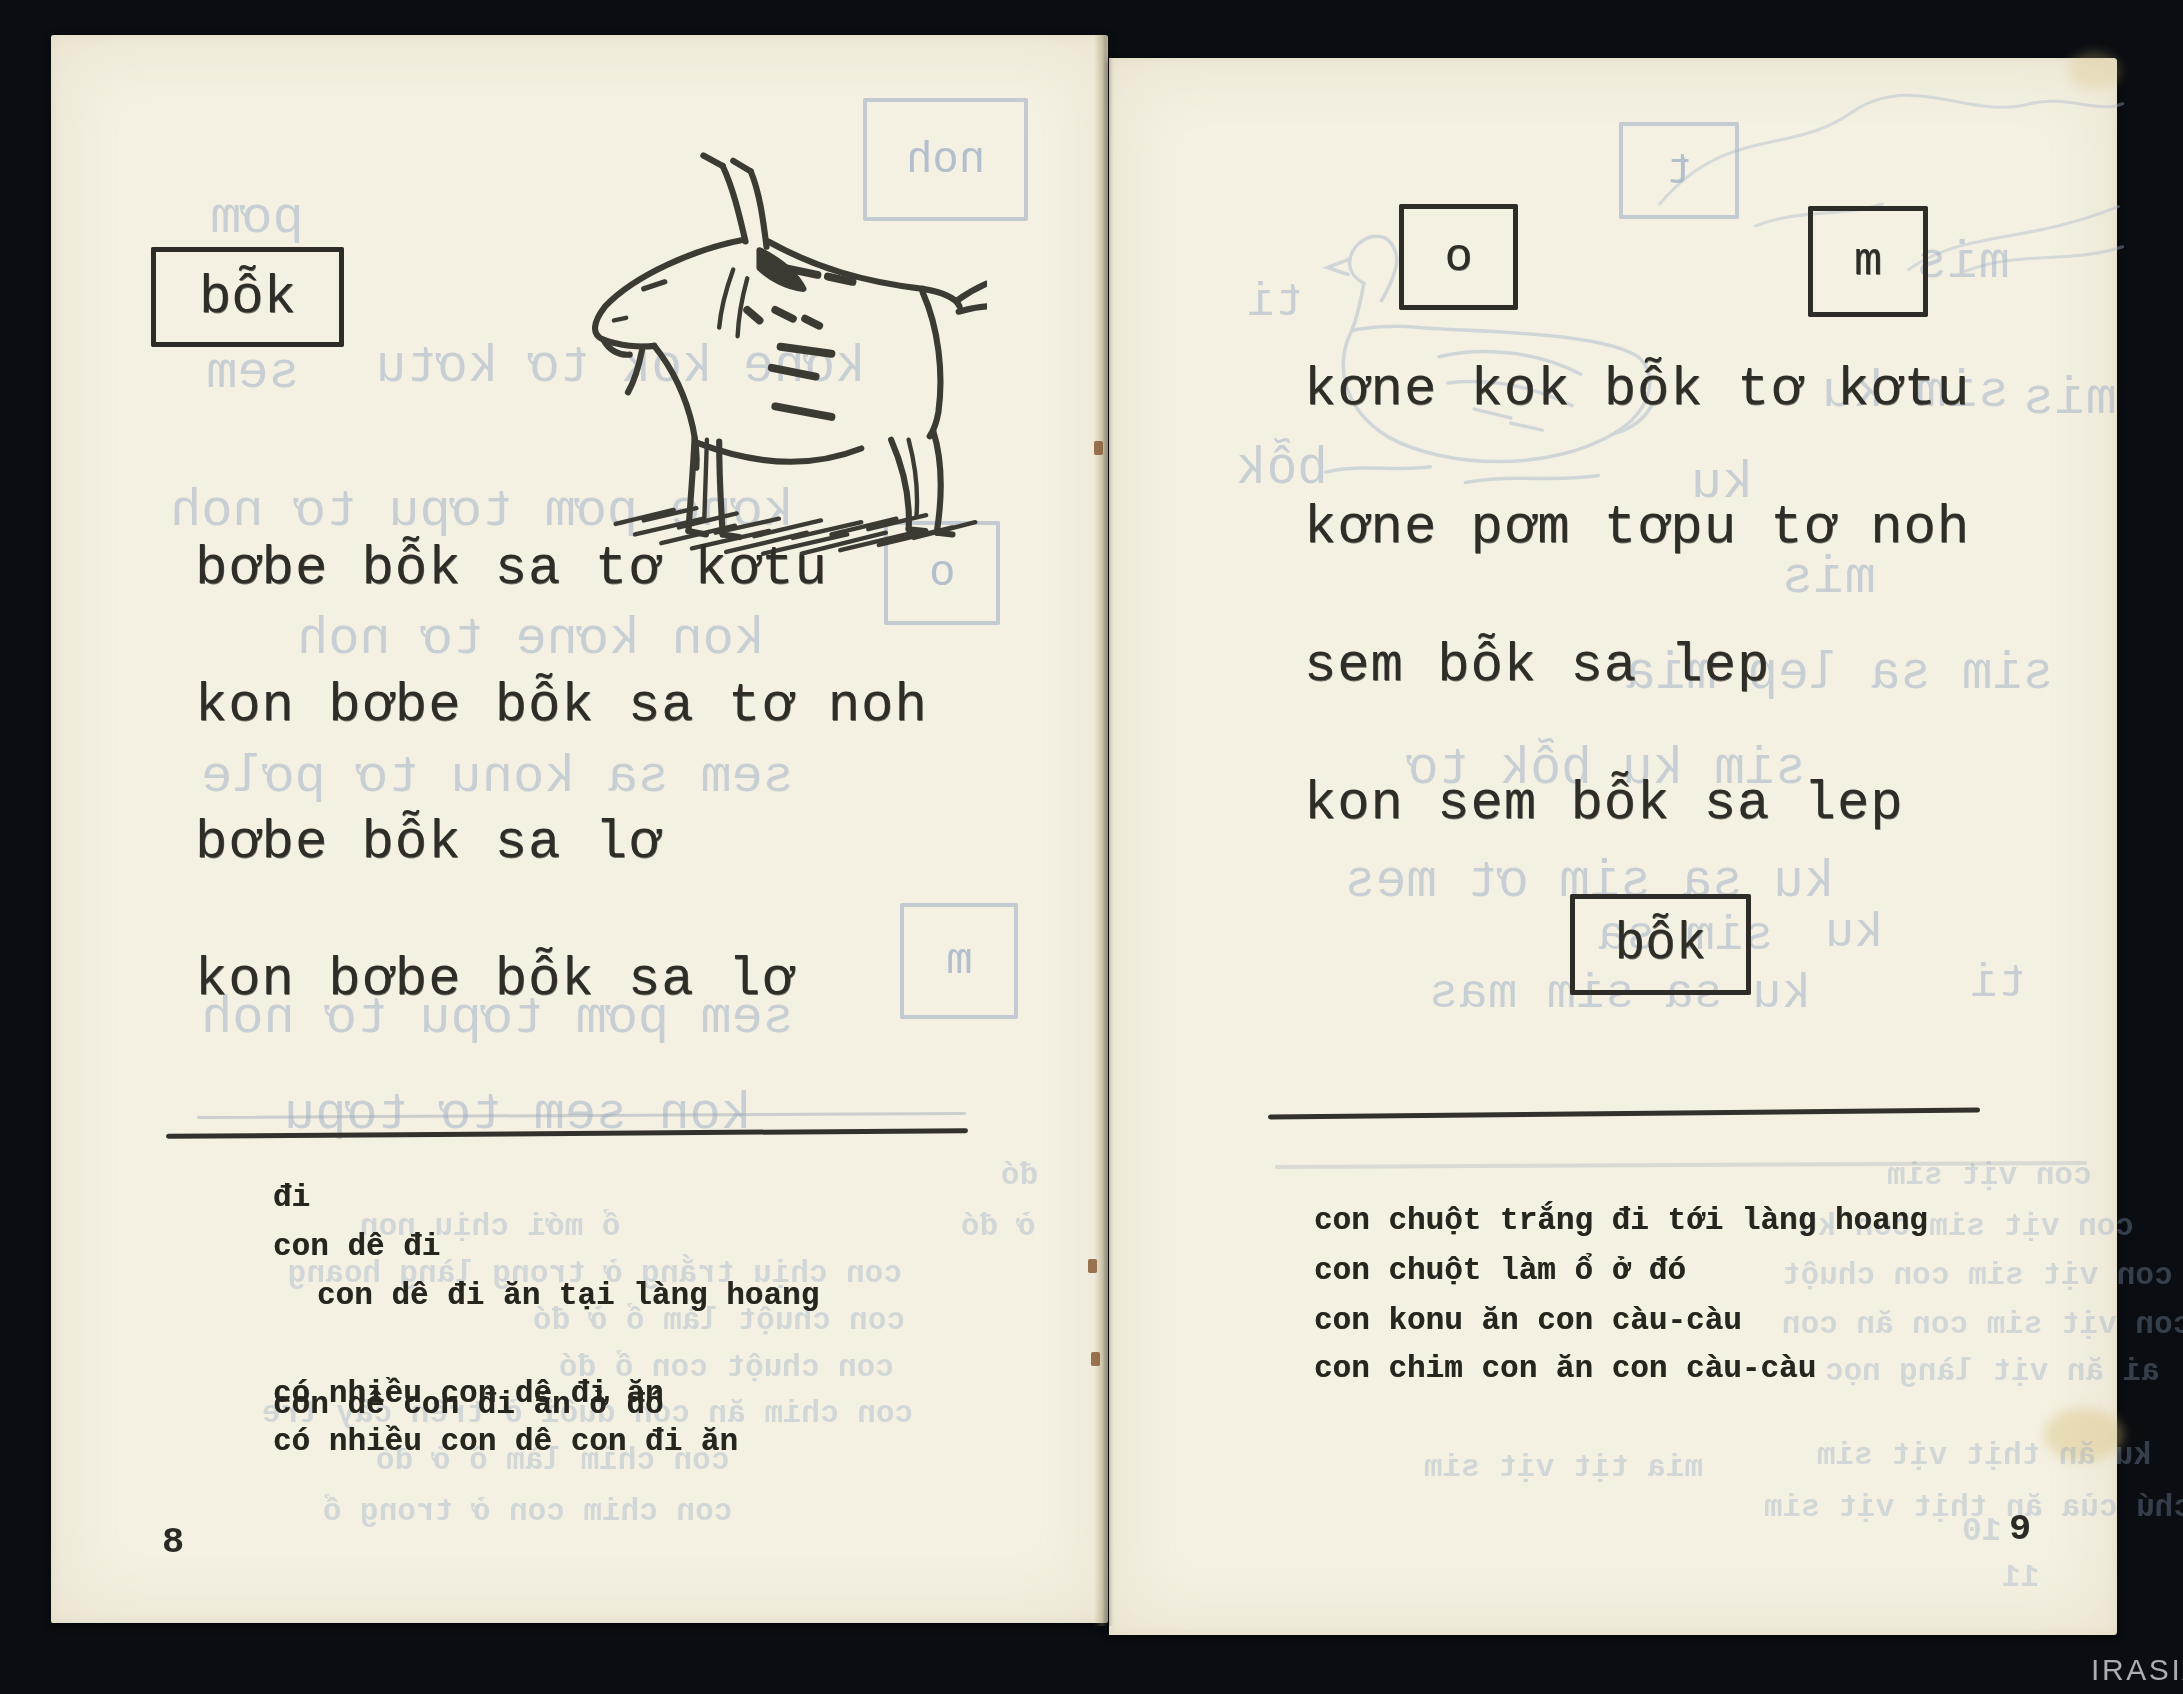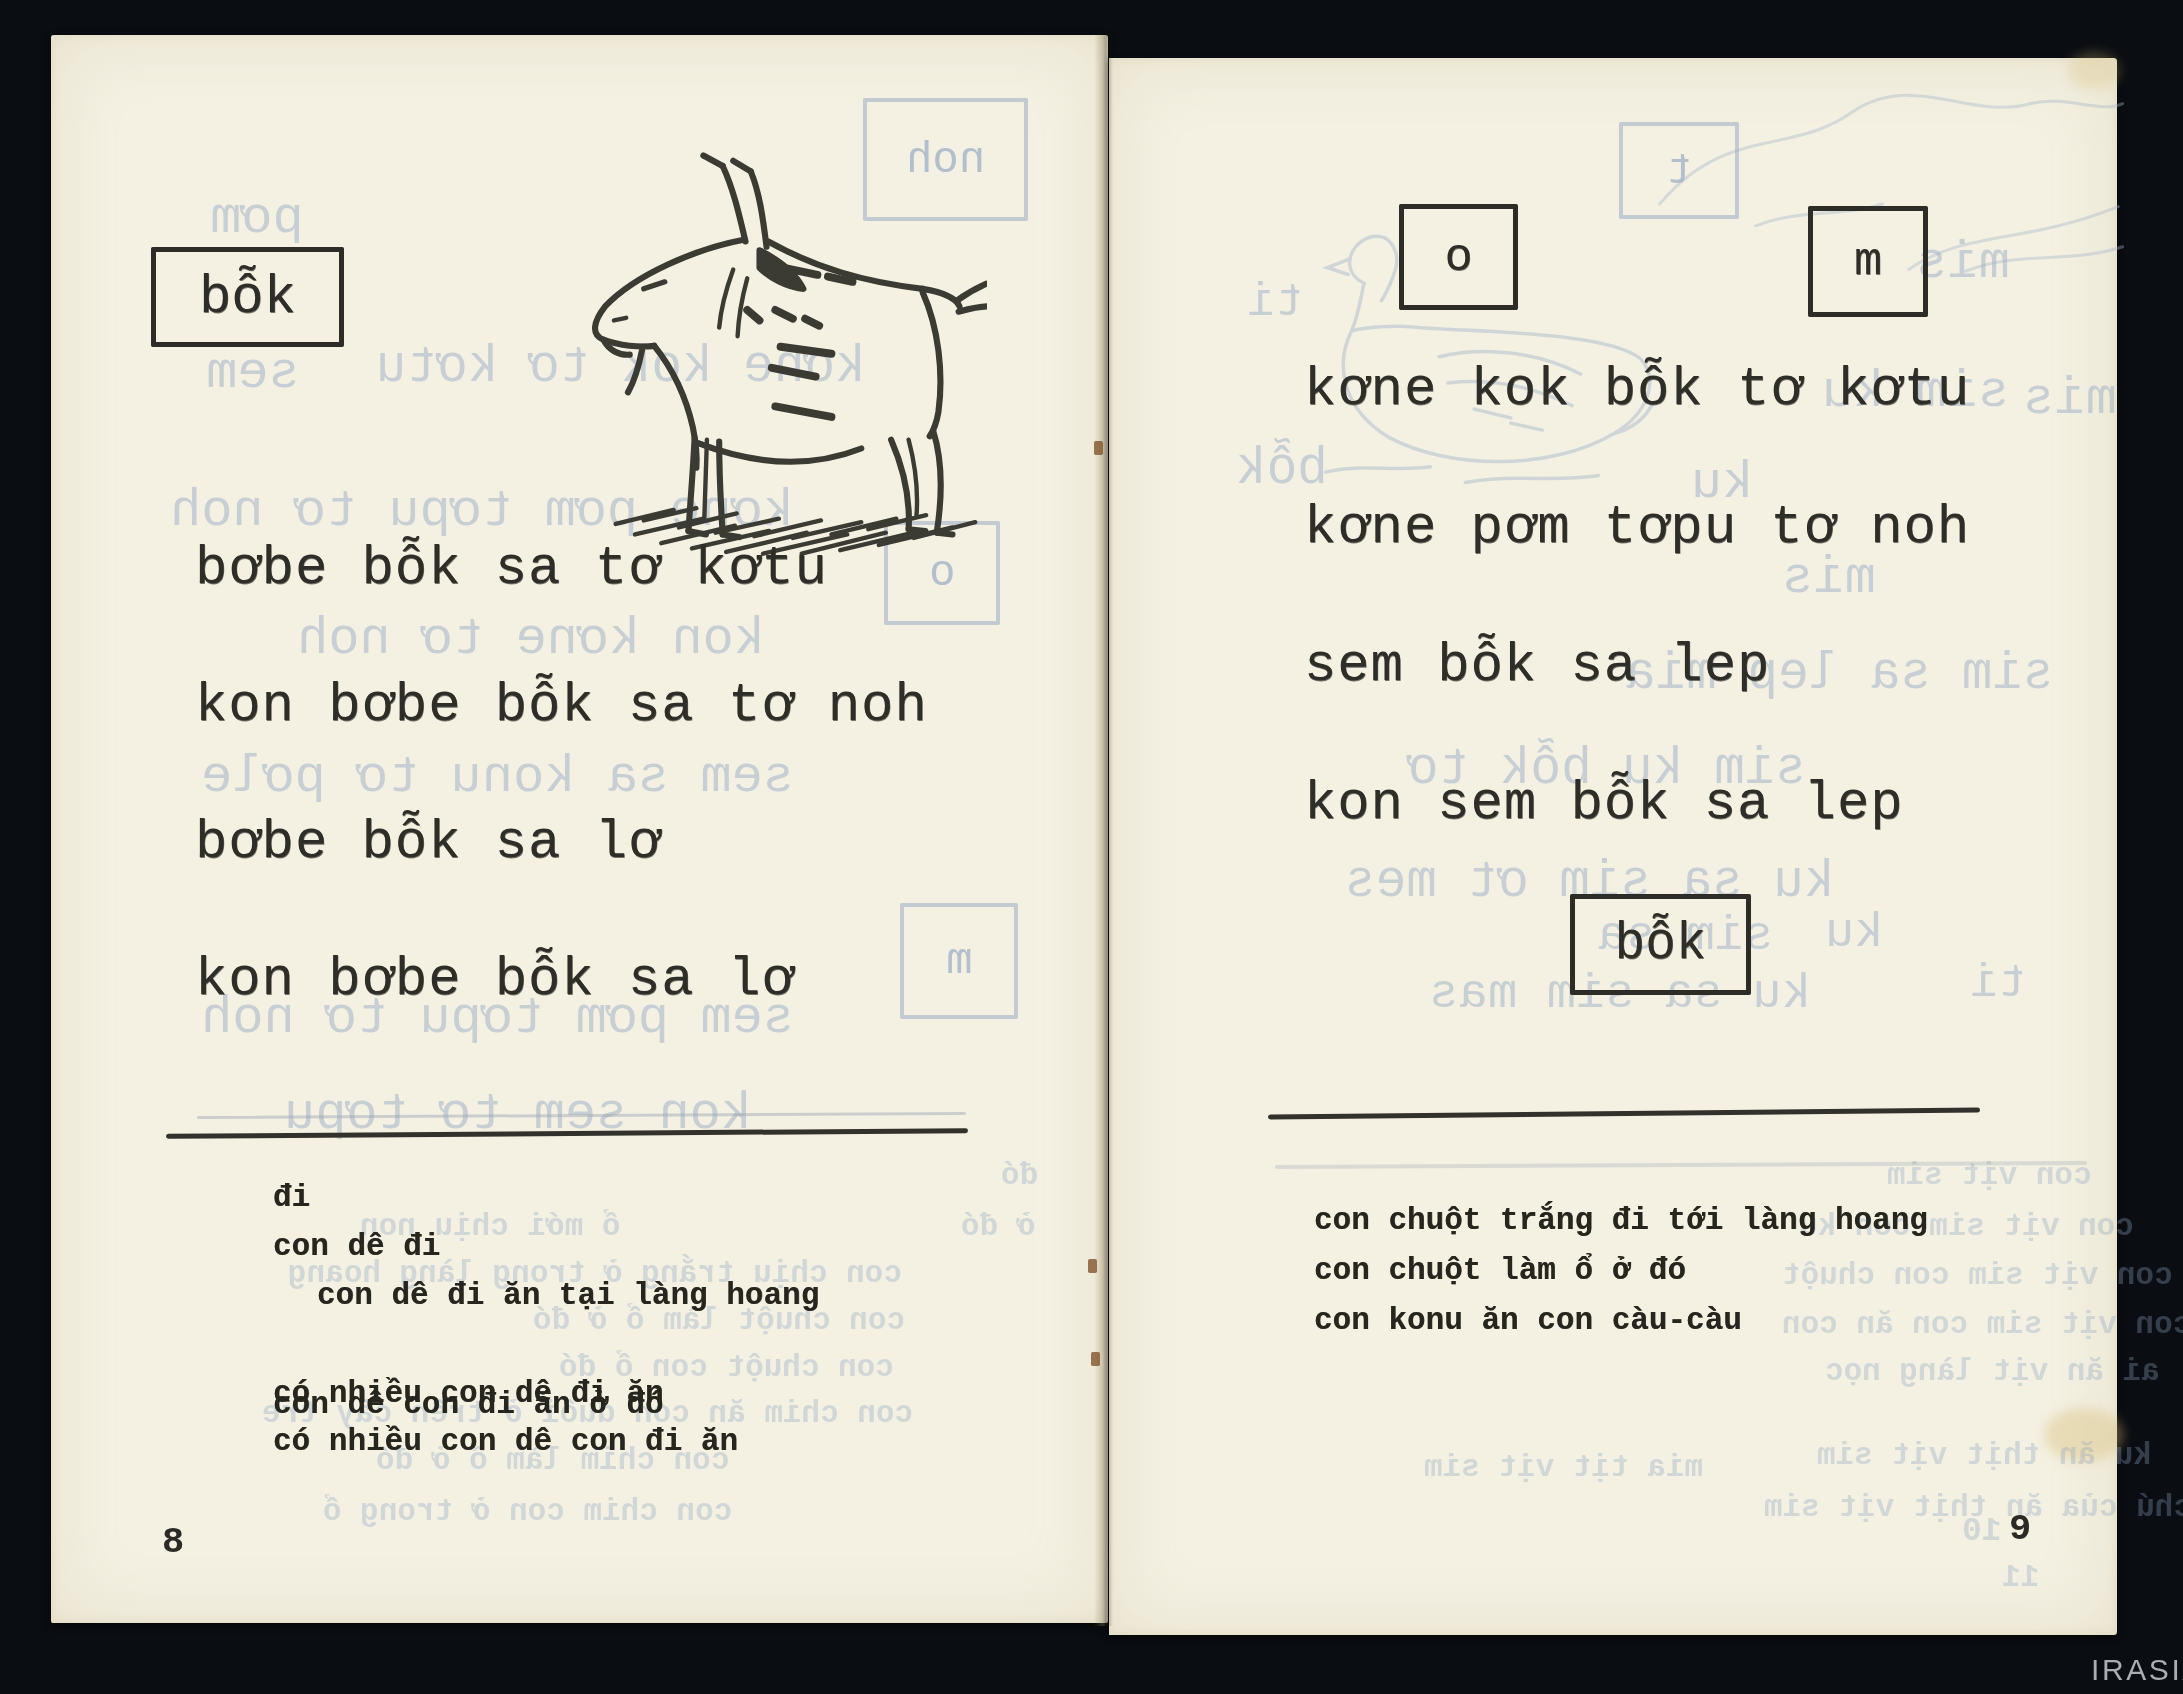--- a/index.html
+++ b/index.html
@@ -238,18 +238,19 @@
   <div class="kw-box big" style="left:1570px;top:894px;width:171px;height:91px;font-size:51px;">
     <span>bỗk</span>
   </div>
 
   <div class="rule" style="left:1268px;top:1111px;width:712px;height:5.2px;transform:rotate(-0.55deg);"></div>
   <div class="ghost-rule" style="left:1275px;top:1163px;width:812px;height:3.5px;opacity:.30;transform:rotate(-0.3deg);"></div>
 
   <div class="fline" style="left:1314px;top:1204px;">con chuột trắng đi tới làng hoang</div>
   <div class="fline" style="left:1314px;top:1254px;">con chuột làm ổ ở đó</div>
   <div class="fline" style="left:1314px;top:1304px;">con konu ăn con càu-càu</div>
+  <div class="fline" style="left:1314px;top:1352px;">con chim con ăn con càu-càu</div>
 
   <div class="pagenum" style="left:2009px;top:1508px;">9</div>
 
   <div class="watermark">IRASIA</div>
 </div>
 
 
 </body></html>

